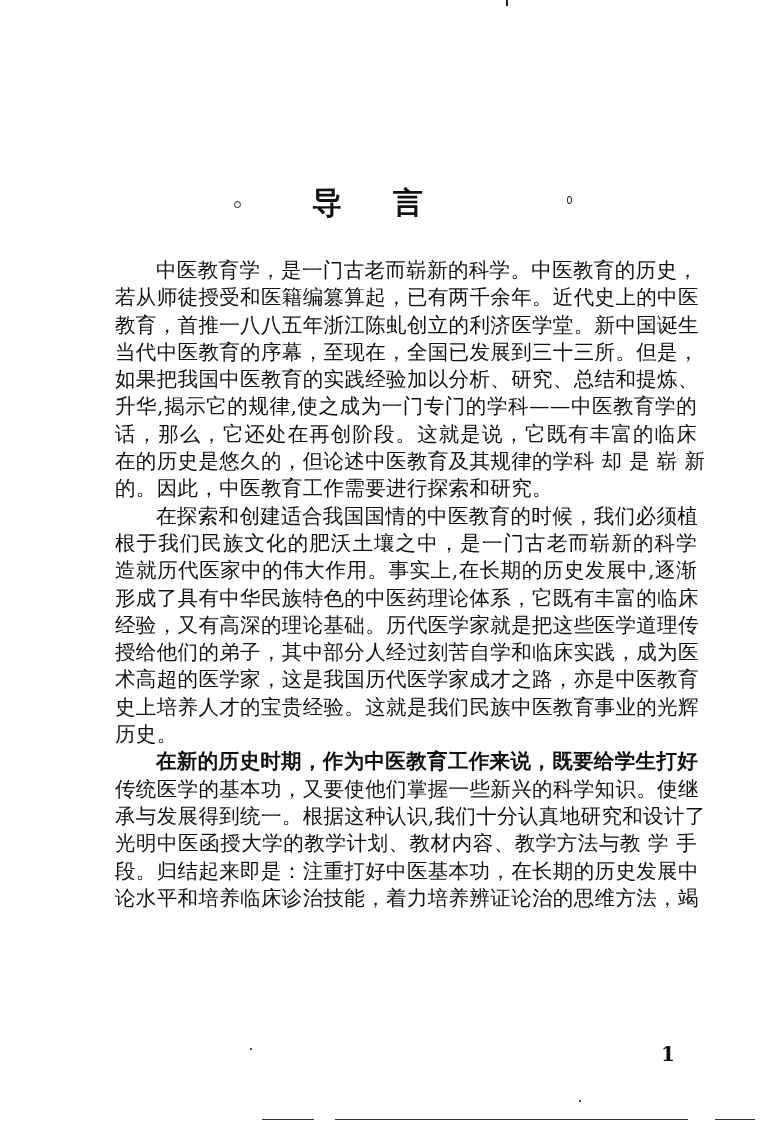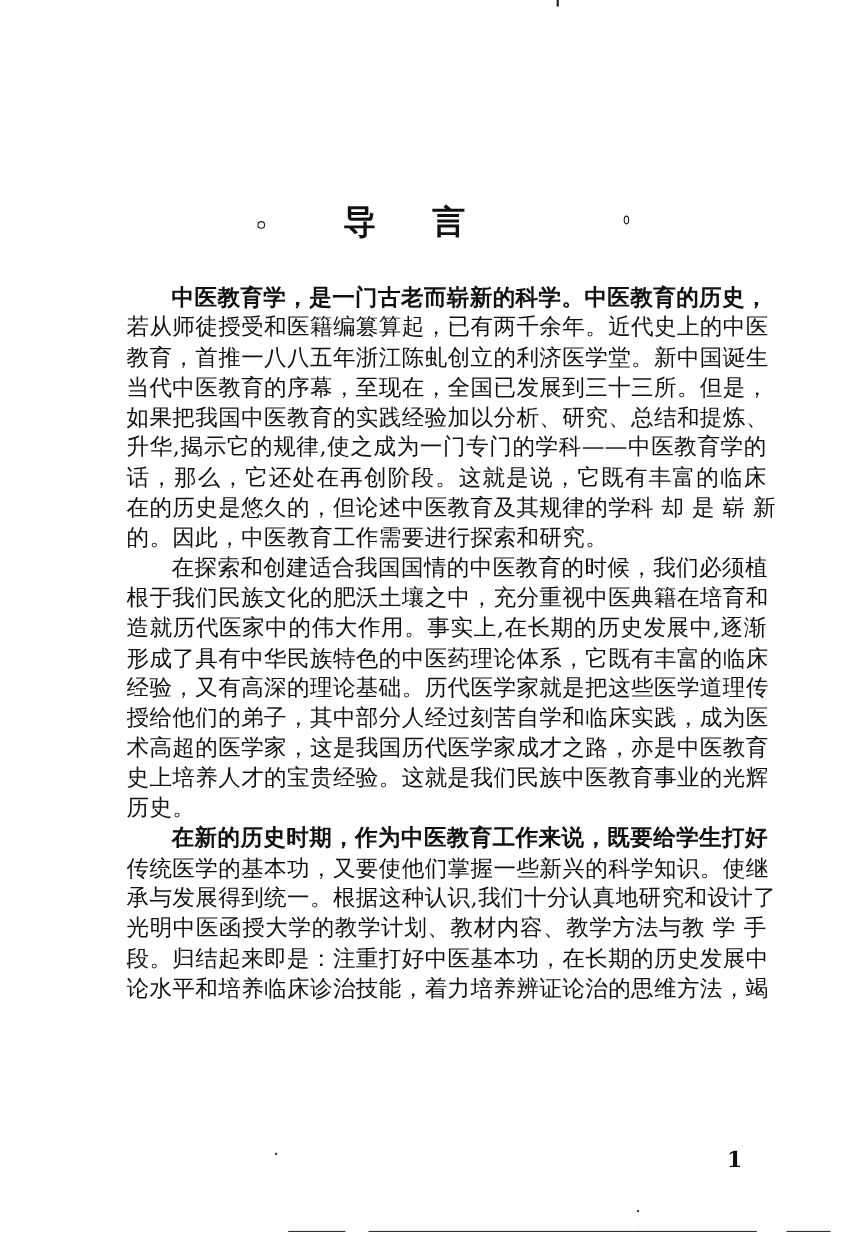--- a/index.html
+++ b/index.html
@@ -19,21 +19,21 @@
       position: absolute; top: 0; font-size: 30px; font-weight: bold; line-height: 40px;
     }
     .t1 { left: 312px; }
     .t2 { left: 393px; }
     .body-text {
       position: absolute; left: 115px; top: 257px; width: 582px;
       font-size: 20.5px; line-height: 27.3px; letter-spacing: 0.35px;
       text-align: justify;
     }
     .line { display: block; white-space: nowrap; text-align: justify; text-align-last: justify; }
-    .line.last { text-align-last: left; }
+    .line.last { text-align-last: left; font-family: Liberation Serif, serif; }
     .page-number {
       position: absolute; left: 661px; top: 1042px; font-size: 20px; font-weight: bold;
     }
     .footer-rule { position: absolute; height: 1px; background: #333; top: 1119px; }
     .speck { position: absolute; width: 2px; height: 2px; background: #444; }
   </style>
 </head>
 <body>
 
 <div class="page">
@@ -42,34 +42,34 @@
   <div class="title-row">
     <span class="title-dot-left"></span>
     <span class="title-char t1">导</span>
     <span class="title-char t2">言</span>
     <span class="title-dot-right"></span>
   </div>
 
   <div class="body-text">
 
     <div>
-      <span class="line" style="padding-left:41px;width:541px;font-weight:bold;">中医教育学，是一门古老而崭新的科学。中医教育的历史，</span>
+      <span class="line" style="padding-left:41px;width:541px;">中医教育学，是一门古老而崭新的科学。中医教育的历史，</span>
       <span class="line">若从师徒授受和医籍编篡算起，已有两千余年。近代史上的中医</span>
       <span class="line">教育，首推一八八五年浙江陈虬创立的利济医学堂。新中国诞生</span>
       <span class="line">当代中医教育的序幕，至现在，全国已发展到三十三所。但是，</span>
       <span class="line">如果把我国中医教育的实践经验加以分析、研究、总结和提炼、</span>
       <span class="line">升华,揭示它的规律,使之成为一门专门的学科——中医教育学的</span>
       <span class="line">话，那么，它还处在再创阶段。这就是说，它既有丰富的临床</span>
       <span class="line">在的历史是悠久的，但论述中医教育及其规律的学科 却 是 崭 新</span>
       <span class="line last">的。因此，中医教育工作需要进行探索和研究。</span>
     </div>
 
     <div>
       <span class="line" style="padding-left:41px;width:541px;">在探索和创建适合我国国情的中医教育的时候，我们必须植</span>
-      <span class="line">根于我们民族文化的肥沃土壤之中，充分重视中医典籍在培育和</span>
+      <span class="line">根于我们民族文化的肥沃土壤之中，是一门古老而崭新的科学</span>
       <span class="line">造就历代医家中的伟大作用。事实上,在长期的历史发展中,逐渐</span>
       <span class="line">形成了具有中华民族特色的中医药理论体系，它既有丰富的临床</span>
       <span class="line">经验，又有高深的理论基础。历代医学家就是把这些医学道理传</span>
       <span class="line">授给他们的弟子，其中部分人经过刻苦自学和临床实践，成为医</span>
       <span class="line">术高超的医学家，这是我国历代医学家成才之路，亦是中医教育</span>
       <span class="line">史上培养人才的宝贵经验。这就是我们民族中医教育事业的光辉</span>
       <span class="line last">历史。</span>
     </div>
 
     <div>

